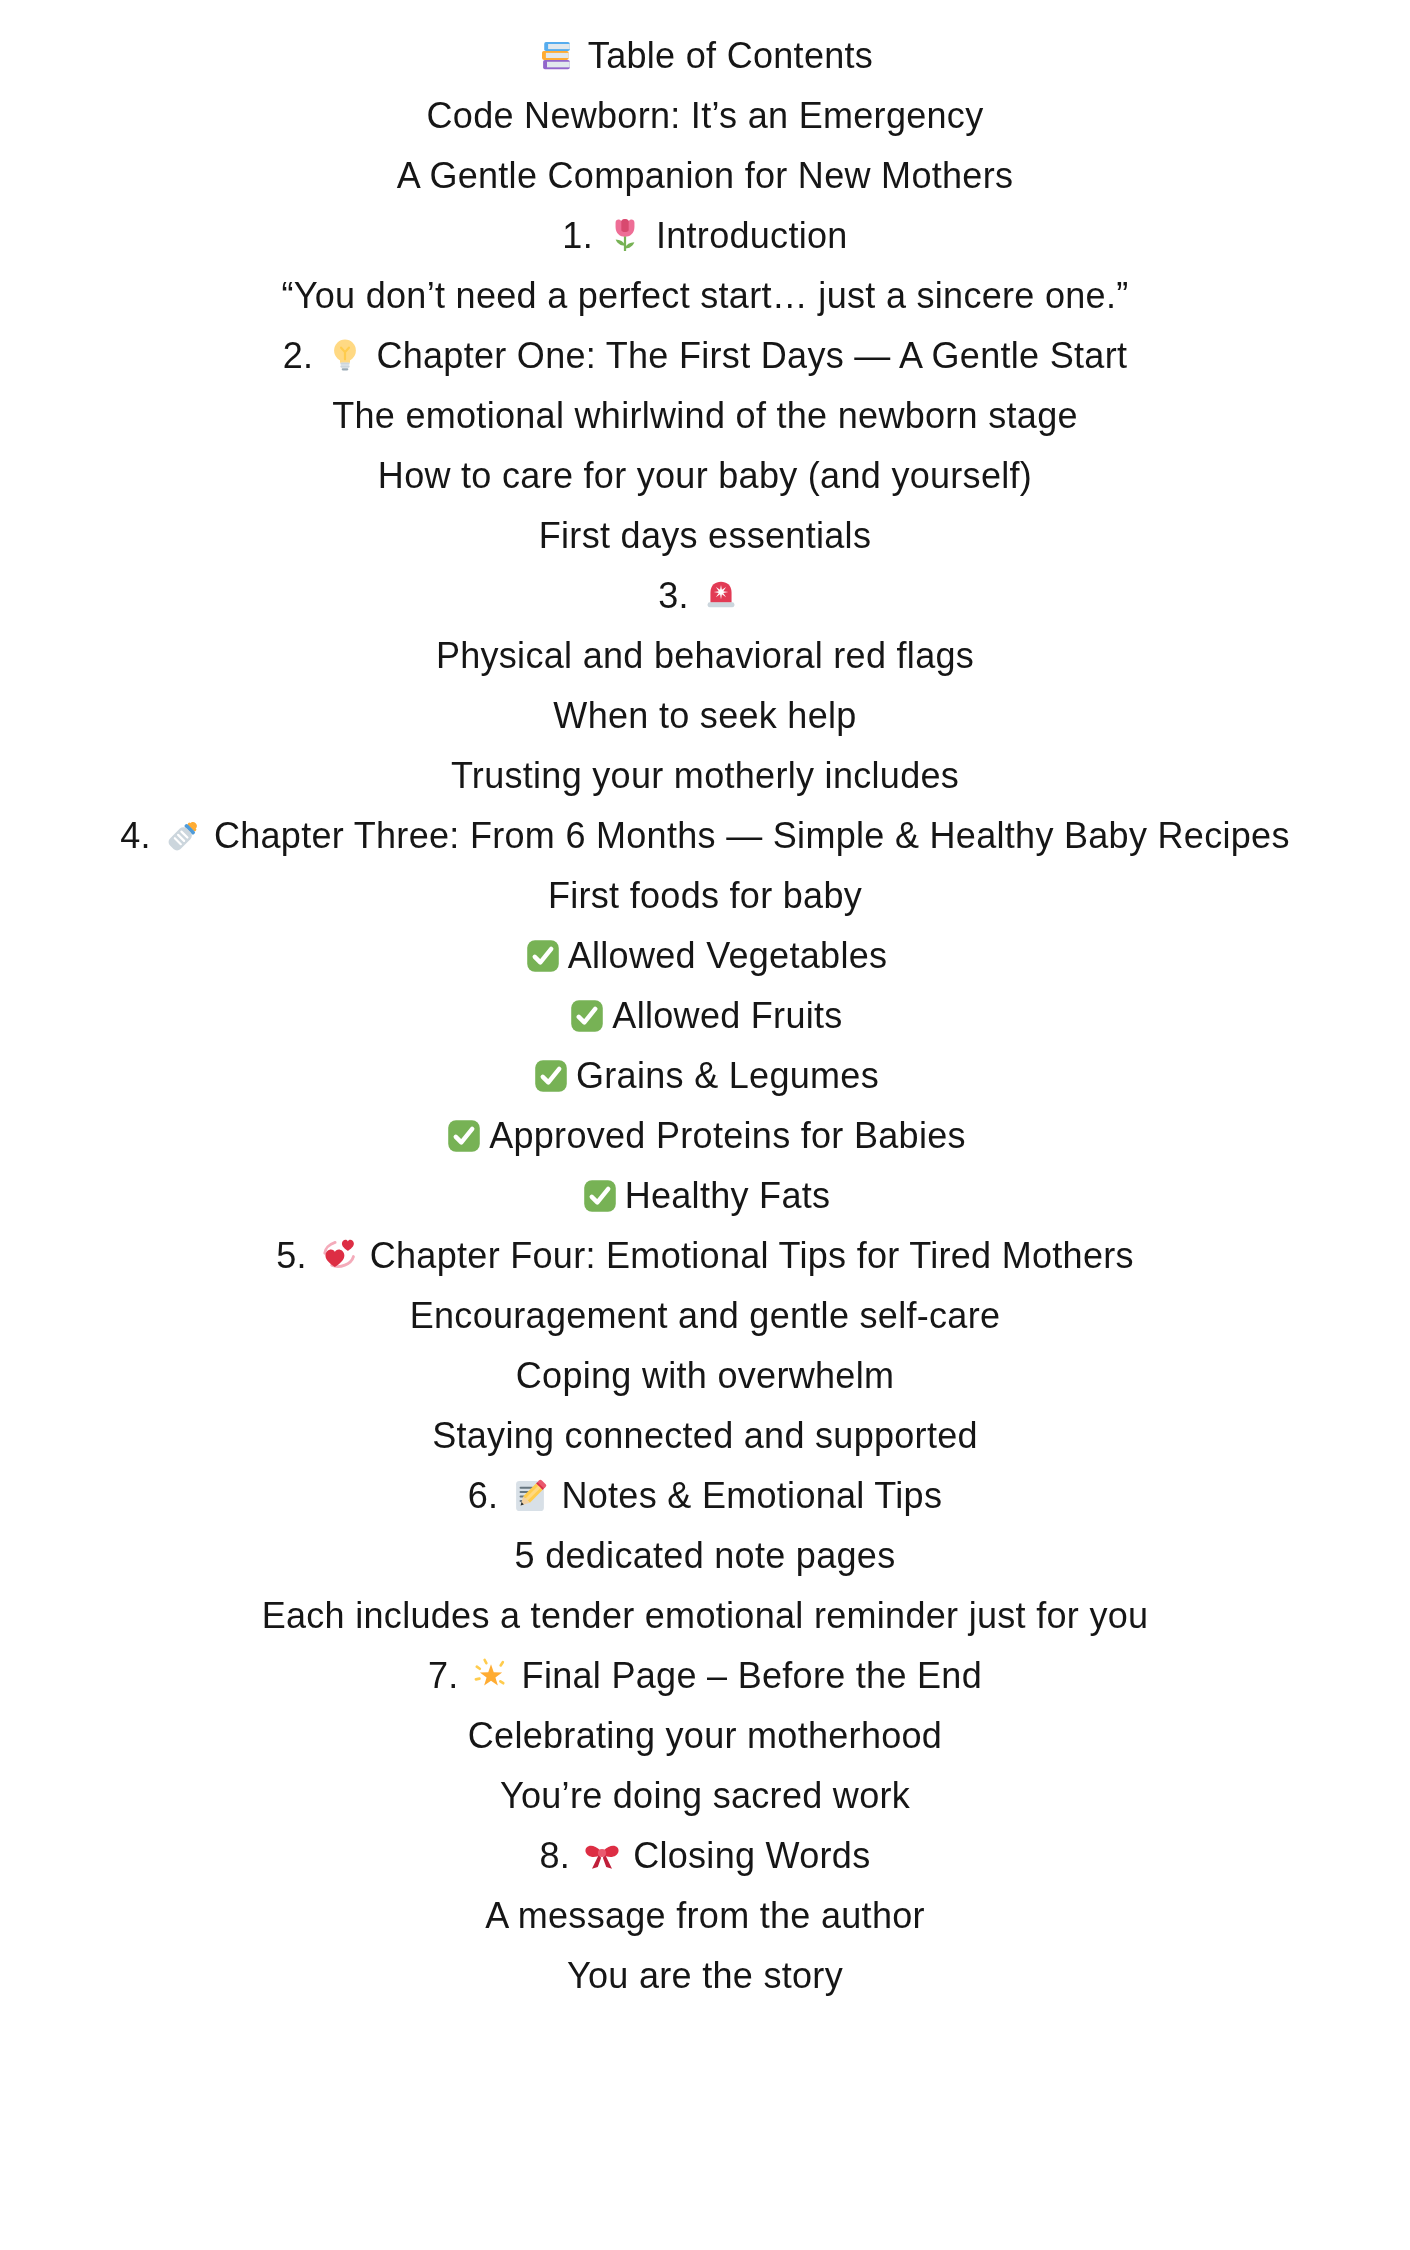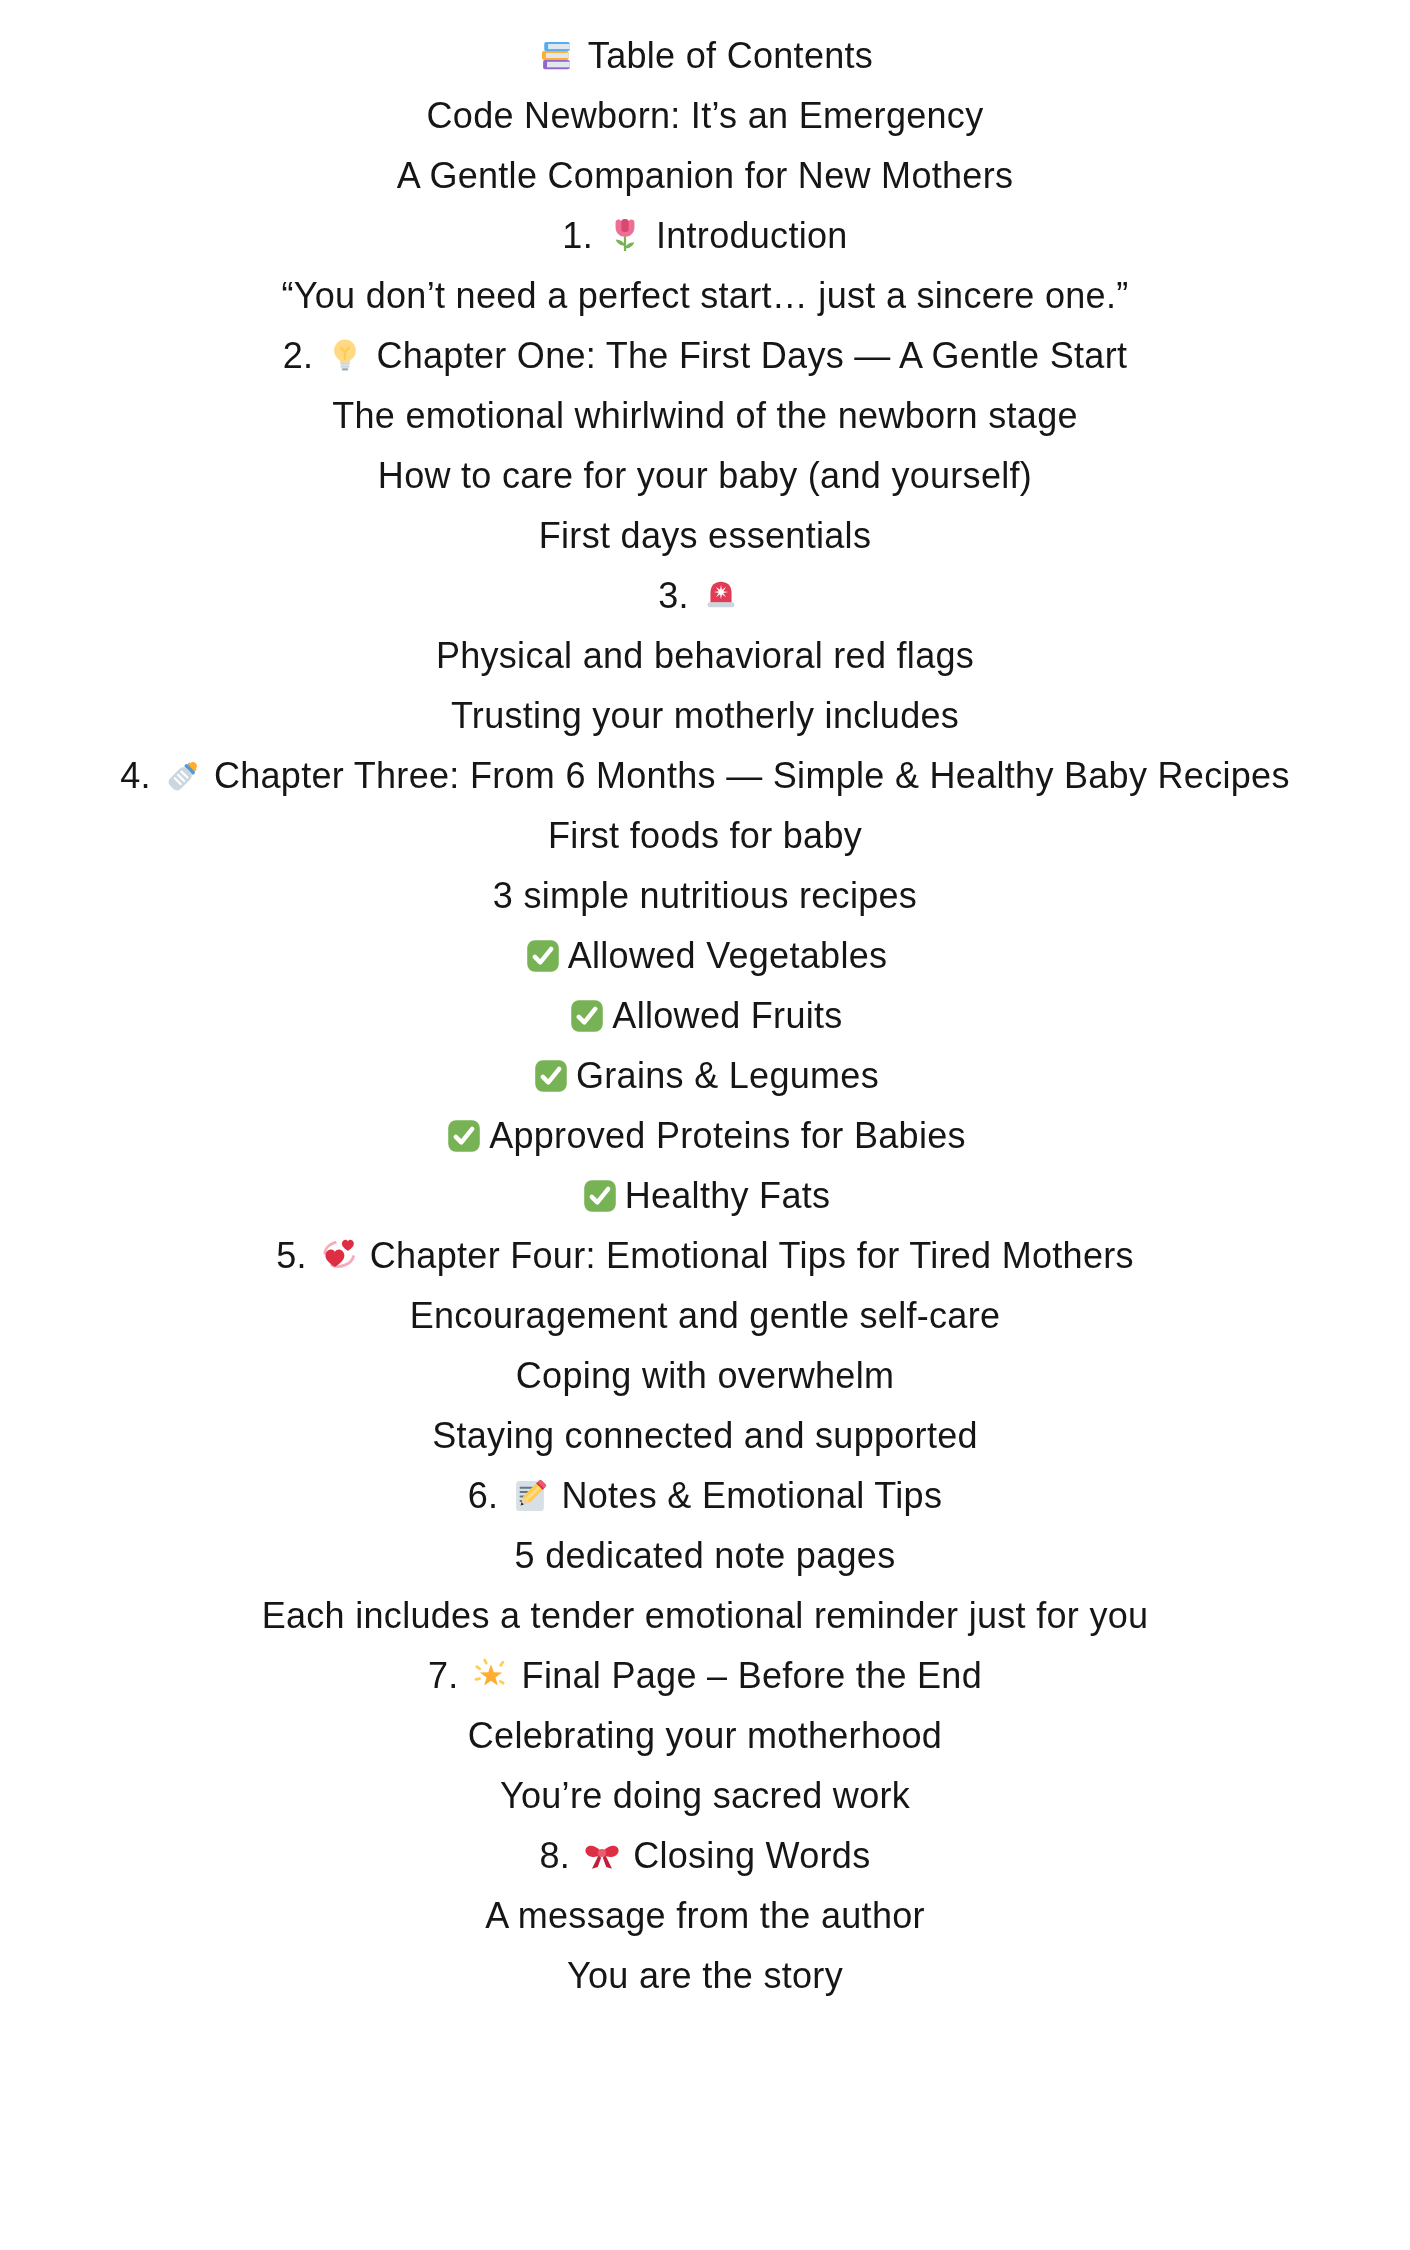--- a/index.html
+++ b/index.html
@@ -52,32 +52,32 @@
           </svg></span><span class="text">Chapter One: The First Days — A Gentle Start</span></div>
       <div class="line"><span class="text">The emotional whirlwind of the newborn stage</span></div>
       <div class="line"><span class="text">How to care for your baby (and yourself)</span></div>
       <div class="line"><span class="text">First days essentials</span></div>
       <div class="line"><span class="num">3.</span><span class="icon"><svg viewBox="0 0 36 36" width="40" height="40">
    <path d="M8.5 24 L8.5 15 C8.5 8.2 13 5.2 18 5.2 C23 5.2 27.5 8.2 27.5 15 L27.5 24 Z" fill="#e23b55"></path>
    <polygon points="18,8 18.84,12.47 22.6,9.9 20.03,13.66 24.5,14.5 20.03,15.34 22.6,19.1 18.84,16.53 18,21 17.16,16.53 13.4,19.1 15.97,15.34 11.5,14.5 15.97,13.66 13.4,9.9 17.16,12.47" fill="#ffffff"></polygon>
    <rect x="6" y="23.6" width="24" height="4.6" rx="1.8" fill="#ccd6dd"></rect>
           </svg></span></div>
       <div class="line"><span class="text">Physical and behavioral red flags</span></div>
+      <div class="line"><span class="text">When to seek help</span></div>
       <div class="line"><span class="text">Trusting your motherly includes</span></div>
       <div class="line"><span class="num">4.</span><span class="icon"><svg viewBox="0 0 36 36" width="40" height="40">
    <g transform="rotate(45 18 18)">
     <path d="M18 1.8 C20.2 1.8 21.6 3.4 21.4 5.4 L14.6 5.4 C14.4 3.4 15.8 1.8 18 1.8 Z" fill="#ffac33"></path>
     <rect x="13.2" y="5" width="9.6" height="3" rx="1.4" fill="#ffac33"></rect>
     <rect x="12.2" y="7.6" width="11.6" height="3.6" rx="1.6" fill="#4f9bd8"></rect>
     <rect x="11.3" y="10.8" width="13.4" height="21.5" rx="4.5" fill="#ccd6dd"></rect>
     <path d="M14.2 16.2 L21.8 16.2 M14.2 20.4 L21.8 20.4 M14.2 24.6 L21.8 24.6" stroke="#ffffff" stroke-width="2" stroke-linecap="round"></path>
    </g>
           </svg></span><span class="text">Chapter Three: From 6 Months — Simple &amp; Healthy Baby Recipes</span></div>
       <div class="line"><span class="text">First foods for baby</span></div>
-      <div class="line"><span class="text">3 simple nutritious recipes</span></div>
       <div class="line tight"><span class="icon"><svg viewBox="0 0 36 36" width="40" height="40">
    <rect x="3.8" y="3.8" width="28.4" height="28.4" rx="7" fill="#77b255"></rect>
    <path d="M10.6 18.8 L15.6 23.8 L25.4 11.6" fill="none" stroke="#ffffff" stroke-width="4" stroke-linecap="round" stroke-linejoin="round"></path>
           </svg></span><span class="text">Allowed Vegetables</span></div>
       <div class="line tight"><span class="icon"><svg viewBox="0 0 36 36" width="40" height="40">
    <rect x="3.8" y="3.8" width="28.4" height="28.4" rx="7" fill="#77b255"></rect>
    <path d="M10.6 18.8 L15.6 23.8 L25.4 11.6" fill="none" stroke="#ffffff" stroke-width="4" stroke-linecap="round" stroke-linejoin="round"></path>
           </svg></span><span class="text">Allowed Fruits</span></div>
       <div class="line tight"><span class="icon"><svg viewBox="0 0 36 36" width="40" height="40">
    <rect x="3.8" y="3.8" width="28.4" height="28.4" rx="7" fill="#77b255"></rect>

